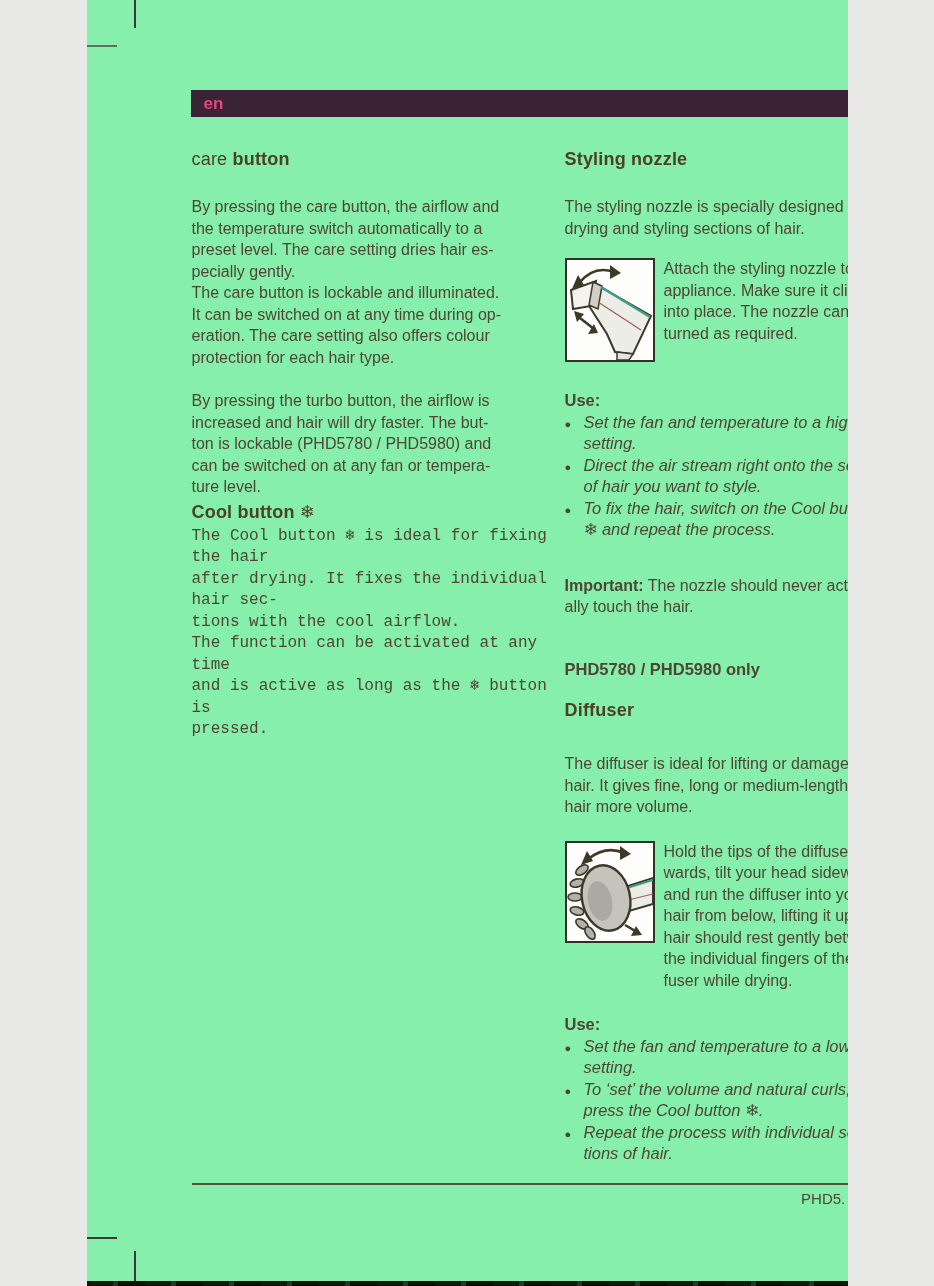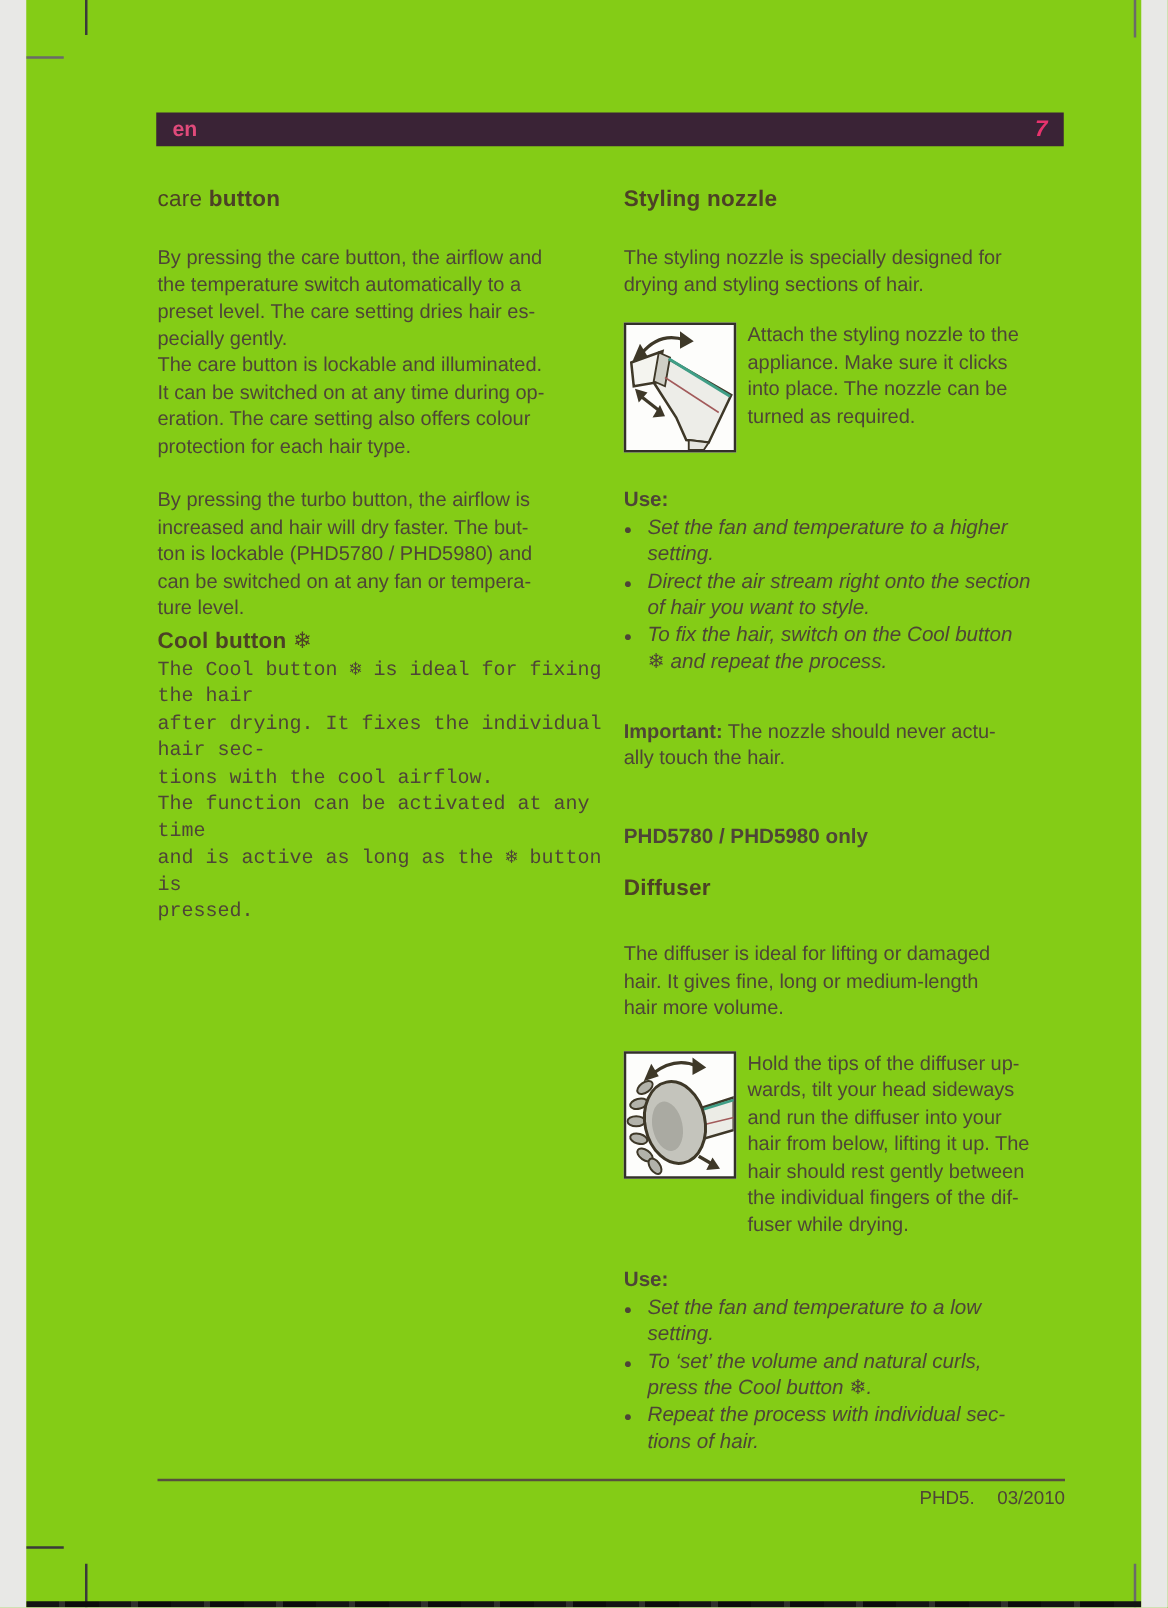--- a/index.html
+++ b/index.html
@@ -1,19 +1,19 @@
 <!DOCTYPE html>
 <html><head>
 <meta charset="utf-8">
 <style>
   html,body{margin:0;padding:0;background:#e8e8e6;}
   .page{
     position:relative;
-    width:892px;height:1286px;
-    background:#84cc16;
+    width:761px;height:1286px;
+    background:#86efac;
     font-family:"Liberation Sans","DejaVu Sans",sans-serif;
     color:#4e4537;
     overflow:hidden;
     margin:0 auto;
   }
   
   .crop{position:absolute;background:#6a6a6a;}
   .crop.dark{background:#3a3a3a;}
   
   .header-bar{

